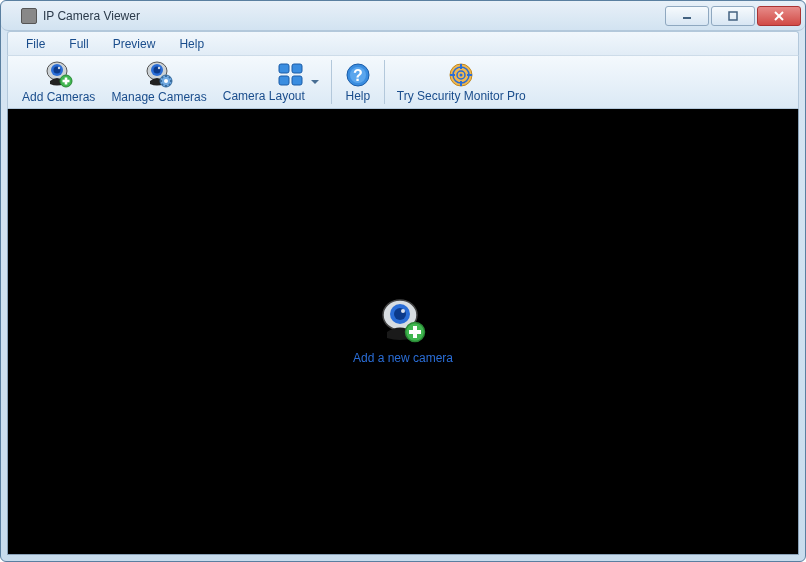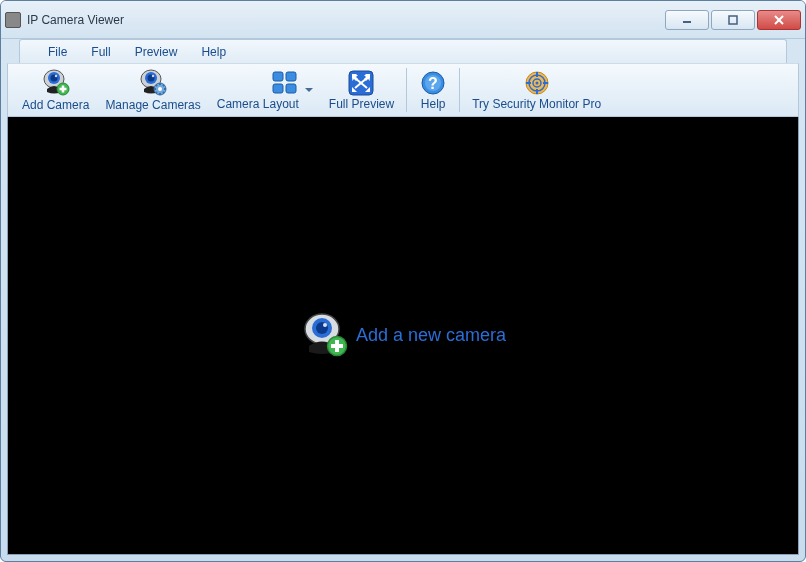--- a/index.html
+++ b/index.html
@@ -6,25 +6,26 @@
   html, body { width: 806px; height: 562px; font-family: "Segoe UI", Tahoma, sans-serif; font-size: 12px; }
   .window {
     width: 806px; height: 562px;
     background: linear-gradient(to bottom, #d8e6f3, #c8dced);
     border: 1px solid #5a7fa0;
     border-radius: 6px;
     display: flex; flex-direction: column;
     overflow: hidden;
   }
   .titlebar {
-    height: 38px;
+    height: 30px;
     background: linear-gradient(to bottom, #e8f0f8, #d2e3f1);
     display: flex; align-items: center;
-    padding: 0 4px 0 4px;
+    padding: 0 4px 0 20px;
     border-bottom: 1px solid #b3c8db;
+    border-radius: 7px;
   }
   .titlebar .app-icon {
     width: 16px; height: 16px; margin-right: 6px;
     background: #888;
     border: 1px solid #555;
     border-radius: 2px;
   }
   .titlebar .title { color: #2b3a4a; flex: 1; }
   .win-controls { display: flex; gap: 2px; }
   .win-btn {
@@ -39,23 +40,23 @@
   .win-btn.close {
     background: linear-gradient(to bottom, #e78b89, #d14b46);
     border-color: #a33;
     color: #fff;
   }
   .win-btn svg { display: block; }
   .menubar {
     height: 24px;
     background: linear-gradient(to bottom, #f1f7fc, #e1ecf6);
     display: flex; align-items: center;
-    padding: 0 18px;
+    padding: 0 8px;
     gap: 4px;
-    margin: 0 18px;
+    margin: 0 6px;
     border: 1px solid #b3c8db;
     border-bottom: 0;
     border-top-left-radius: 3px;
     border-top-right-radius: 3px;
     color: #1a4d8c;
   }
   .menu-item { padding: 2px 10px; cursor: default; }
   .toolbar {
     height: 54px;
     background: linear-gradient(to bottom, #f4f9fd, #dbe9f5);
@@ -90,23 +91,23 @@
   }
   .viewport {
     flex: 1;
     background: #000;
     margin: 0 6px 6px 6px;
     border: 1px solid #8aa2b8;
     border-top: none;
     display: flex; align-items: center; justify-content: center;
   }
   .placeholder {
-    display: flex; flex-direction: row; align-items: center; gap: 6px;
+    display: flex; flex-direction: column; align-items: center; gap: 6px;
     color: #2a6dd6;
-    font-size: 18px;
+    font-size: 12px;
   }
   .placeholder .label { color: #2a6dd6; }
 </style>
 </head>
 <body>
 
 <div class="window">
 
   <div class="titlebar">
     <div class="app-icon"></div>
@@ -143,21 +144,21 @@
       <svg width="30" height="28" viewBox="0 0 30 28">
         <ellipse cx="13" cy="10" rx="10" ry="9" fill="#ccd2d6" stroke="#555" stroke-width="1"></ellipse>
         <circle cx="13" cy="9" r="6" fill="#2a6dd6"></circle>
         <circle cx="13" cy="9" r="3.5" fill="#0c3a8a"></circle>
         <circle cx="15" cy="7" r="1.2" fill="#fff" opacity="0.8"></circle>
         <path d="M6 20 Q13 14 20 20 L20 23 Q13 26 6 23 Z" fill="#222"></path>
         <circle cx="22" cy="20" r="6" fill="#3fb64f" stroke="#2a8a36" stroke-width="1"></circle>
         <rect x="20.7" y="16.5" width="2.6" height="7" fill="#fff"></rect>
         <rect x="18.5" y="18.7" width="7" height="2.6" fill="#fff"></rect>
       </svg>
-      <span class="label">Add Camera</span>
+      <span class="label">Add Cameras</span>
     </div>
 
     <div class="tool-btn">
       <svg width="30" height="28" viewBox="0 0 30 28">
         <ellipse cx="13" cy="10" rx="10" ry="9" fill="#ccd2d6" stroke="#555" stroke-width="1"></ellipse>
         <circle cx="13" cy="9" r="6" fill="#2a6dd6"></circle>
         <circle cx="13" cy="9" r="3.5" fill="#0c3a8a"></circle>
         <circle cx="15" cy="7" r="1.2" fill="#fff" opacity="0.8"></circle>
         <path d="M6 20 Q13 14 20 20 L20 23 Q13 26 6 23 Z" fill="#222"></path>
         <g transform="translate(22 20)">
@@ -184,38 +185,20 @@
           <rect x="2" y="2" width="10" height="9" rx="2" fill="#3a8de0" stroke="#1a5ca8"></rect>
           <rect x="15" y="2" width="10" height="9" rx="2" fill="#3a8de0" stroke="#1a5ca8"></rect>
           <rect x="2" y="14" width="10" height="9" rx="2" fill="#3a8de0" stroke="#1a5ca8"></rect>
           <rect x="15" y="14" width="10" height="9" rx="2" fill="#3a8de0" stroke="#1a5ca8"></rect>
         </svg>
         <span class="label">Camera Layout</span>
       </div>
       <div class="dropdown-arrow"></div>
     </div>
 
-    <div class="tool-btn">
-      <svg width="28" height="26" viewBox="0 0 28 26">
-        <rect x="2" y="1" width="24" height="24" rx="4" fill="#2a6dd6" stroke="#1a4d9c"></rect>
-        <g fill="#fff" stroke="#fff" stroke-width="0">
-          <path d="M6 5 L11 5 L9 7 L11 9 L9 11 L7 9 L5 11 Z" transform="rotate(0 8 8)"></path>
-          <path d="M6 5 L11 5 L9 7 L11 9 L9 11 L7 9 L5 11 Z" transform="translate(11 0) scale(-1 1) translate(-17 0)"></path>
-        </g>
-        <g fill="#fff">
-          <polygon points="5,4 10,4 5,9"></polygon>
-          <polygon points="23,4 18,4 23,9"></polygon>
-          <polygon points="5,22 10,22 5,17"></polygon>
-          <polygon points="23,22 18,22 23,17"></polygon>
-        </g>
-        <line x1="8" y1="8" x2="20" y2="18" stroke="#fff" stroke-width="2"></line>
-        <line x1="20" y1="8" x2="8" y2="18" stroke="#fff" stroke-width="2"></line>
-      </svg>
-      <span class="label">Full Preview</span>
-    </div>
 
     <div class="tool-sep"></div>
 
     <div class="tool-btn">
       <svg width="28" height="26" viewBox="0 0 28 26">
         <circle cx="14" cy="13" r="11" fill="#3a8de0" stroke="#1a5ca8" stroke-width="1"></circle>
         <circle cx="14" cy="13" r="8" fill="#5ba6ed"></circle>
         <text x="14" y="19" text-anchor="middle" font-size="16" font-weight="bold" fill="#fff" font-family="Arial">?</text>
       </svg>
       <span class="label">Help</span>

